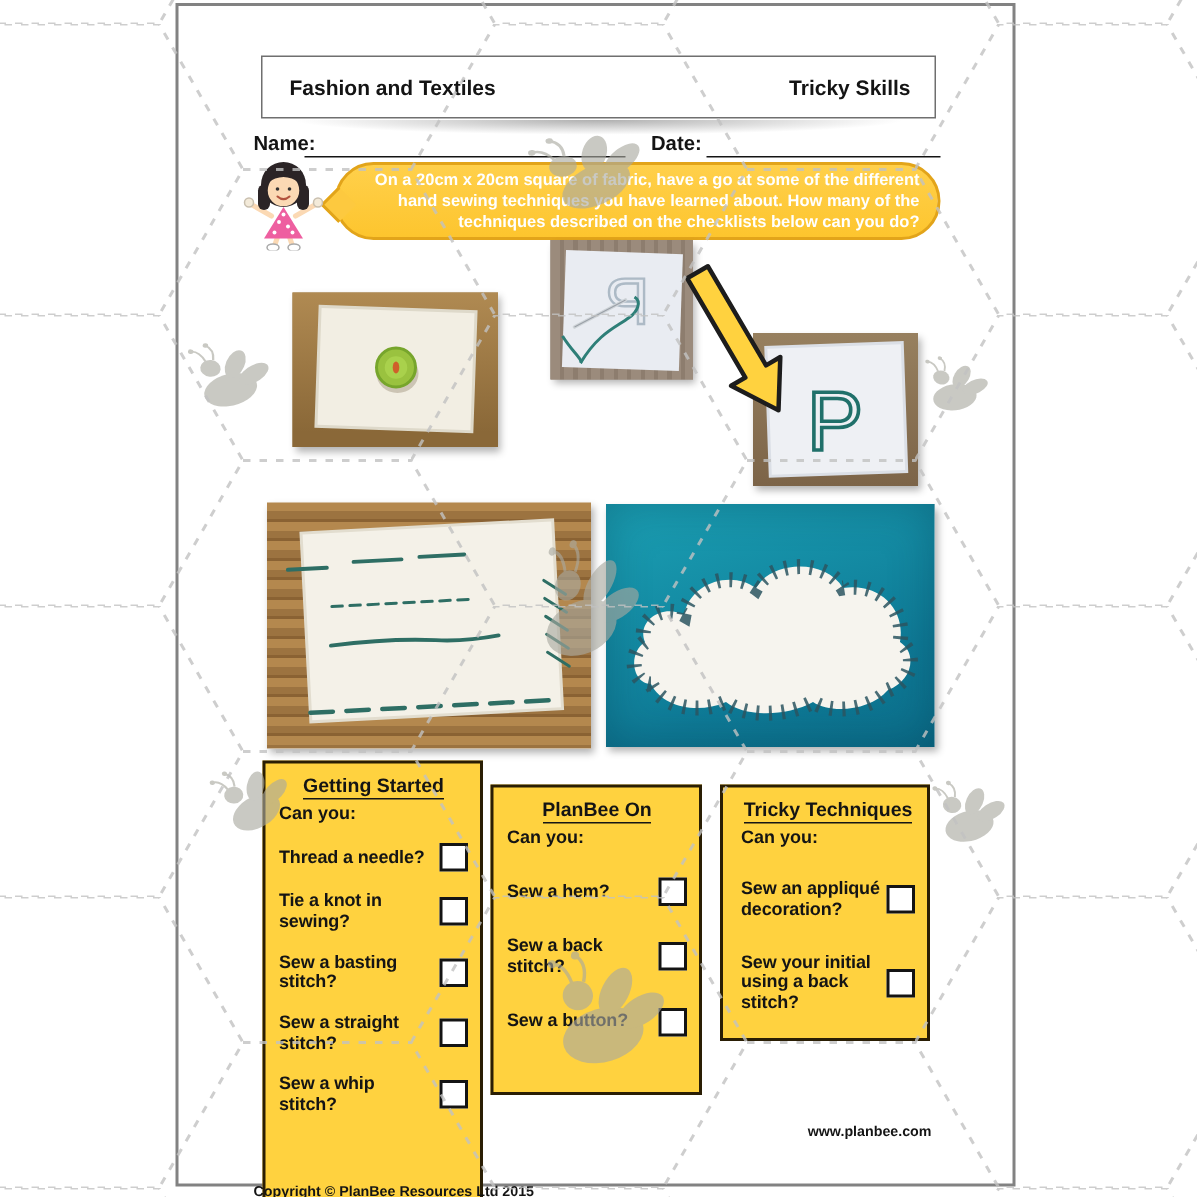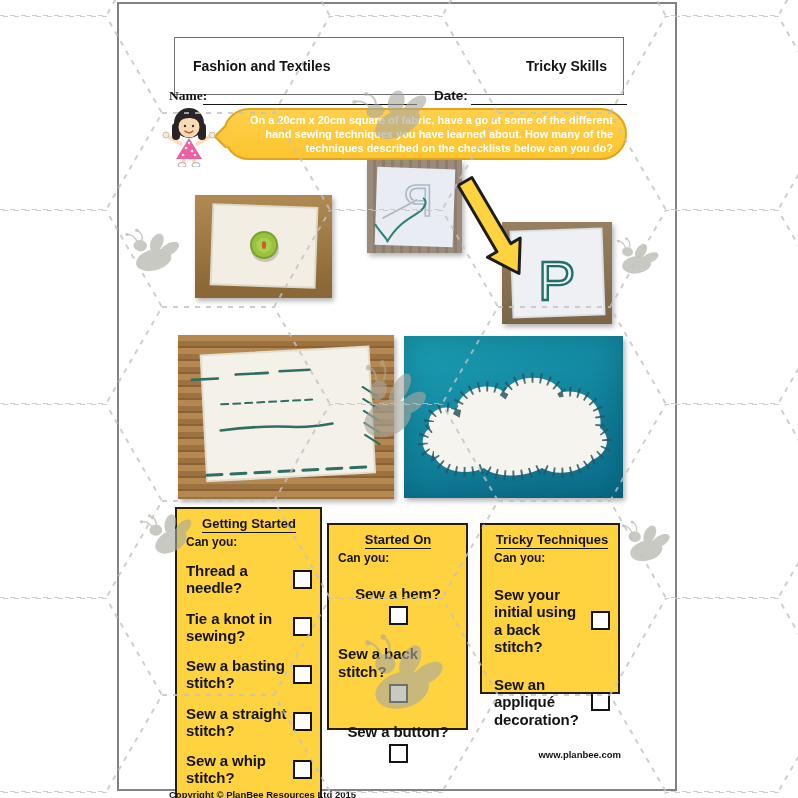--- a/index.html
+++ b/index.html
@@ -4,28 +4,28 @@
 <style>
   html,body{margin:0;padding:0;background:#fff;}
   .stage{position:relative;width:798px;height:798px;background:#ffffff;overflow:hidden;
          font-family:"Liberation Sans",sans-serif;color:#141414;}
   
   .page{position:absolute;left:117px;top:2px;width:560px;height:789px;background:#fff;
         border:2px solid #828282;box-sizing:border-box;z-index:1;}
   
   .hexes{position:absolute;left:0;top:0;z-index:40;pointer-events:none;opacity:.8;}
   
-  .header-box{position:absolute;left:55px;top:33px;width:450px;height:58px;background:#fff;
+  .header-box{position:absolute;left:55px;top:33px;width:450px;height:42px;background:#fff;
               border:1.5px solid #6f6f6f;box-sizing:border-box;display:flex;align-items:center;z-index:5;}
   .header-box .subject{margin-left:18px;font-size:14px;font-weight:bold;}
   .header-box .topic{margin-left:auto;margin-right:16px;font-size:14px;font-weight:bold;}
   .swoosh{position:absolute;left:55px;top:76px;width:450px;height:13px;z-index:4;
           background:radial-gradient(ellipse 60% 100% at 50% 0%,rgba(110,110,110,.55),rgba(200,200,200,0) 75%);}
   .name-label,.date-label{position:absolute;font-size:13.5px;font-weight:bold;z-index:5;}
-  .name-label{left:50px;top:84px;font-family:Liberation Serif, serif;} .date-label{left:315px;top:84px;text-align:center;}
+  .name-label{left:50px;top:84px;} .date-label{left:315px;top:84px;text-align:center;}
   .field-line{position:absolute;height:0;border-top:1.6px solid #141414;z-index:5;}
   .name-line{left:84px;top:100px;width:214px;} .date-line{left:352px;top:100px;width:156px;}
   
   .bubble{position:absolute;left:104px;top:104px;width:404px;height:52px;z-index:10;
           background:linear-gradient(#ffd04b,#fdc52e);border:2px solid #e2a41a;border-radius:26px;
           display:flex;align-items:center;justify-content:center;box-sizing:border-box;}
   .bubble .txt{font-size:11px;line-height:1.3;font-weight:bold;color:#ffffff;text-align:right;padding:0 12px;}
   .bubble .tail{position:absolute;left:-8px;top:18px;width:15px;height:15px;background:#fdc93f;
           border-left:2px solid #e2a41a;border-bottom:2px solid #e2a41a;transform:rotate(45deg);}
   .girl{position:absolute;left:40px;top:99px;width:60px;height:64px;z-index:11;}
@@ -38,25 +38,25 @@
   .wood4{background:repeating-linear-gradient(180deg,#b4884e 0 6px,#9c7340 6px 11px,#8a6233 11px 13px);}
   .tealbg{background:linear-gradient(160deg,#1ba0b4,#0e7a96 70%,#0b6e8a);}
   .arrow-svg{position:absolute;left:338px;top:170px;z-index:12;}
   
   .ybox{position:absolute;background:#ffd23f;border:2.5px solid #2a1e04;box-sizing:border-box;
         padding:5px 8px 4px 9px;z-index:10;}
   .ybox h3{margin:2px 0 4px;text-align:center;font-size:13px;font-weight:bold;}
   .ybox h3 span{border-bottom:1.6px solid #151515;padding-bottom:1px;}
   .prompt{font-size:12px;font-weight:bold;margin:4px 0 2px;}
   .item{display:flex;justify-content:space-between;align-items:center;gap:4px;
-        font-size:15px;font-weight:bold;letter-spacing:-.1px;line-height:1.15;}
+        font-size:12px;font-weight:bold;letter-spacing:-.1px;line-height:1.15;}
   .item .lbl{flex:1;}
   .cb{width:19px;height:19px;background:#fff;border:2px solid #141414;box-sizing:border-box;flex:none;}
   #box1 .item{margin:13px 0;}
-  #box2 .item{margin:20px 0;flex-direction:column;}
+  #box2 .item{margin:20px 0;}
   #box3 .item{margin:21px 0;}
   
   .copyright{position:absolute;left:50px;top:785px;font-size:9.5px;font-weight:bold;z-index:10;}
   .website{position:absolute;right:54px;top:745px;font-size:9.5px;font-weight:bold;z-index:10;}
   
   .bee{position:absolute;z-index:30;color:#a9a9a0;opacity:.62;pointer-events:none;}
 </style>
 </head>
 <body>
 
@@ -210,45 +210,45 @@
         <span class="lbl">Sew a straight stitch?</span>
         <span class="cb"></span>
       </div>
       <div class="item">
         <span class="lbl">Sew a whip stitch?</span>
         <span class="cb"></span>
       </div>
     </section>
 
     <section class="ybox" id="box2" style="left:208px;top:519px;width:141px;height:207px;">
-      <h3><span>Started On</span></h3>
+      <h3><span>PlanBee On</span></h3>
       <div class="prompt">Can you:</div>
       <div class="item">
         <span class="lbl">Sew a hem?</span>
         <span class="cb"></span>
       </div>
       <div class="item">
         <span class="lbl">Sew a back stitch?</span>
         <span class="cb"></span>
       </div>
       <div class="item">
         <span class="lbl">Sew a button?</span>
         <span class="cb"></span>
       </div>
     </section>
 
     <section class="ybox" id="box3" style="left:361px;top:519px;width:140px;height:171px;padding-left:12px;">
       <h3><span>Tricky Techniques</span></h3>
       <div class="prompt">Can you:</div>
       <div class="item">
+        <span class="lbl">Sew an appliqué decoration?</span>
+        <span class="cb"></span>
+      </div>
+      <div class="item">
         <span class="lbl">Sew your initial using a back stitch?</span>
-        <span class="cb"></span>
-      </div>
-      <div class="item">
-        <span class="lbl">Sew an appliqué decoration?</span>
         <span class="cb"></span>
       </div>
     </section>
 
     <div class="copyright">Copyright © PlanBee Resources Ltd 2015</div>
     <div class="website">www.planbee.com</div>
 
     <svg class="bee" style="left:232px;top:84px;width:84px;height:56px;transform:rotate(-8deg);" viewBox="0 0 100 90" preserveAspectRatio="none">
         <use href="#bee"></use>
       </svg>

